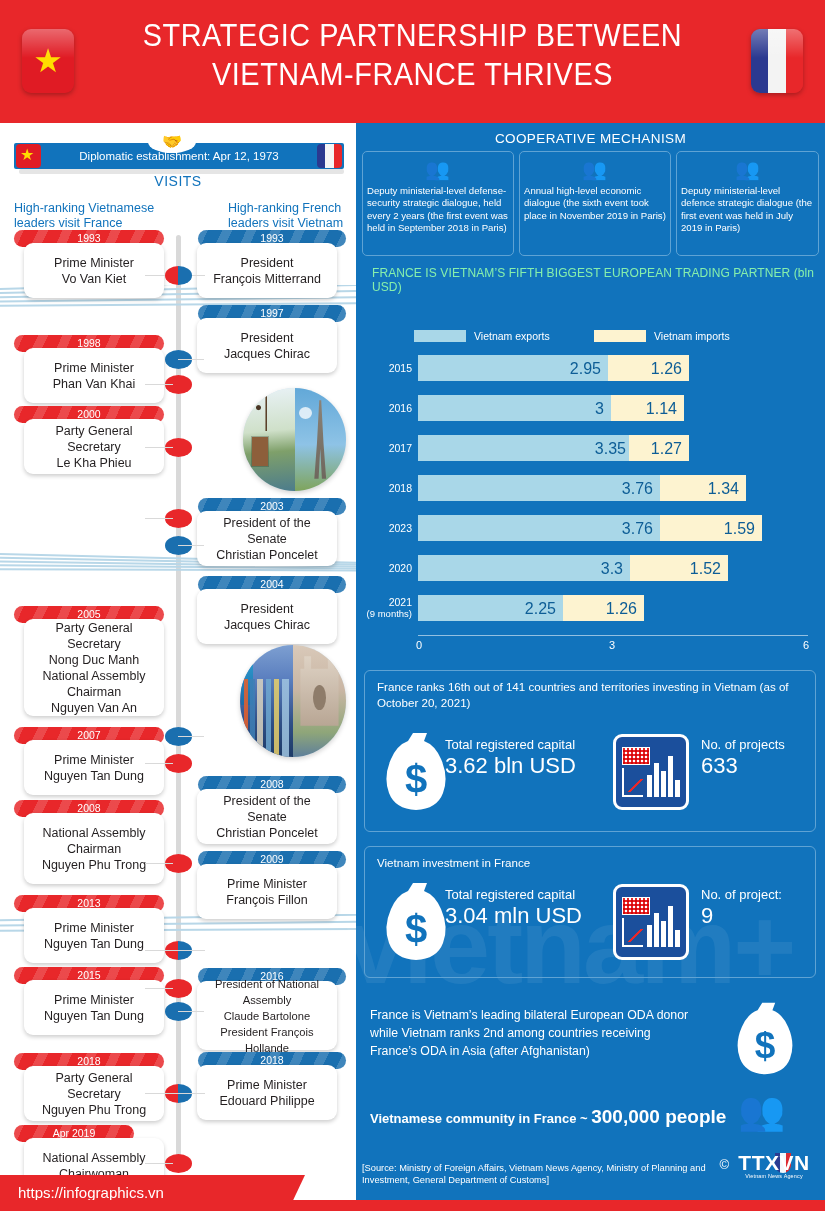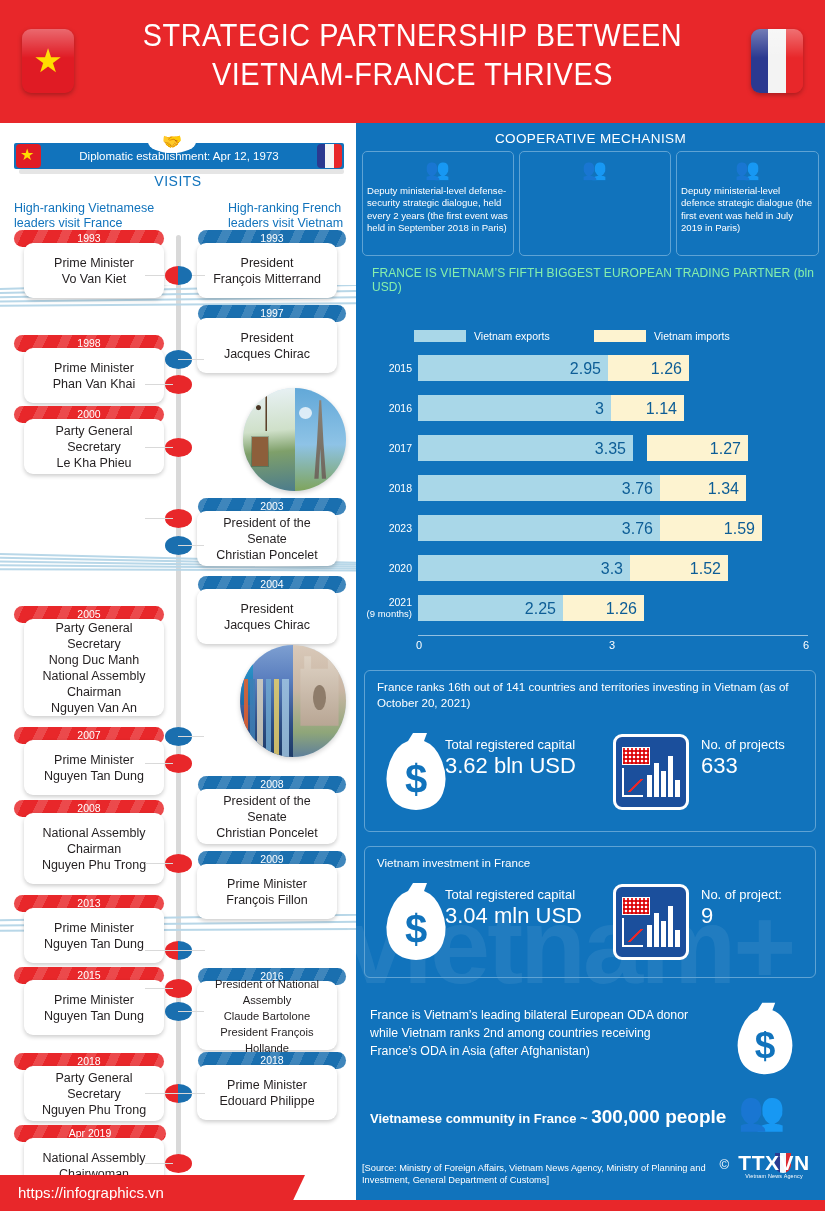--- a/index.html
+++ b/index.html
@@ -363,21 +363,21 @@
 
   <div class="card vn" style="left:14px; top:930px; width:150px; height:68px;">
     <div class="yr" style="width:150px;"><div class="stripes"></div><span>2018</span></div>
     <div class="body" style="top:13px; width:140px; height:55px;">
       <div>Party General Secretary</div>
       <div>Nguyen Phu Trong</div>
     </div>
   </div>
 
   <div class="card vn" style="left:14px; top:1002px; width:150px; height:84px;">
-    <div class="yr" style="width:152px;"><div class="stripes"></div><span>Apr 2019</span></div>
+    <div class="yr" style="width:120px;"><div class="stripes"></div><span>Apr 2019</span></div>
     <div class="body" style="top:13px; width:140px; height:71px;">
       <div>National Assembly</div>
       <div>Chairwoman</div>
       <div>Nguyen Thi Kim Ngan</div>
     </div>
   </div>
 
   <div class="card fr" style="left:198px; top:107px; width:148px; height:68px;">
     <div class="yr" style="width:148px;"><div class="stripes"></div><span>1993</span></div>
     <div class="body" style="left:-1px; top:13px; width:140px; height:55px;">
@@ -499,20 +499,21 @@
   <div class="wm">vietnam+</div>
 
   <div id="coop-title">COOPERATIVE MECHANISM</div>
 
   <div class="coop-box" id="coop1">
     <div class="ic">👥</div>
     <p>Deputy ministerial-level defense- security strategic dialogue, held every 2 years (the first event was held in September 2018 in Paris)</p>
   </div>
   <div class="coop-box" id="coop2">
     <div class="ic">👥</div>
+    <p>Annual high-level economic dialogue (the sixth event took place in November 2019 in Paris)</p>
   </div>
   <div class="coop-box" id="coop3">
     <div class="ic">👥</div>
     <p>Deputy ministerial-level defence strategic dialogue (the first event was held in July 2019 in Paris)</p>
   </div>
 
   <div id="trade-title">FRANCE IS VIETNAM’S FIFTH BIGGEST EUROPEAN TRADING PARTNER (bln USD)</div>
 
   <div class="legend" id="lg-exp">
     <span class="sw"></span><span>Vietnam exports</span>
@@ -547,21 +548,21 @@
         </div>
     </div>
 
     <div class="row" style="top:80px;">
       <div class="ylab">
           <span>2017</span>
         </div>
       <div class="bar exp" style="left:62px; width:215px;">
         <div class="v">3.35</div>
         </div>
-      <div class="bar imp" style="left:291px; width:101px;">
+      <div class="bar imp" style="left:273px; width:60px;">
         <div class="v">1.27</div>
         </div>
     </div>
 
     <div class="row" style="top:120px;">
       <div class="ylab">
           <span>2018</span>
         </div>
       <div class="bar exp" style="left:62px; width:242px;">
         <div class="v">3.76</div>

